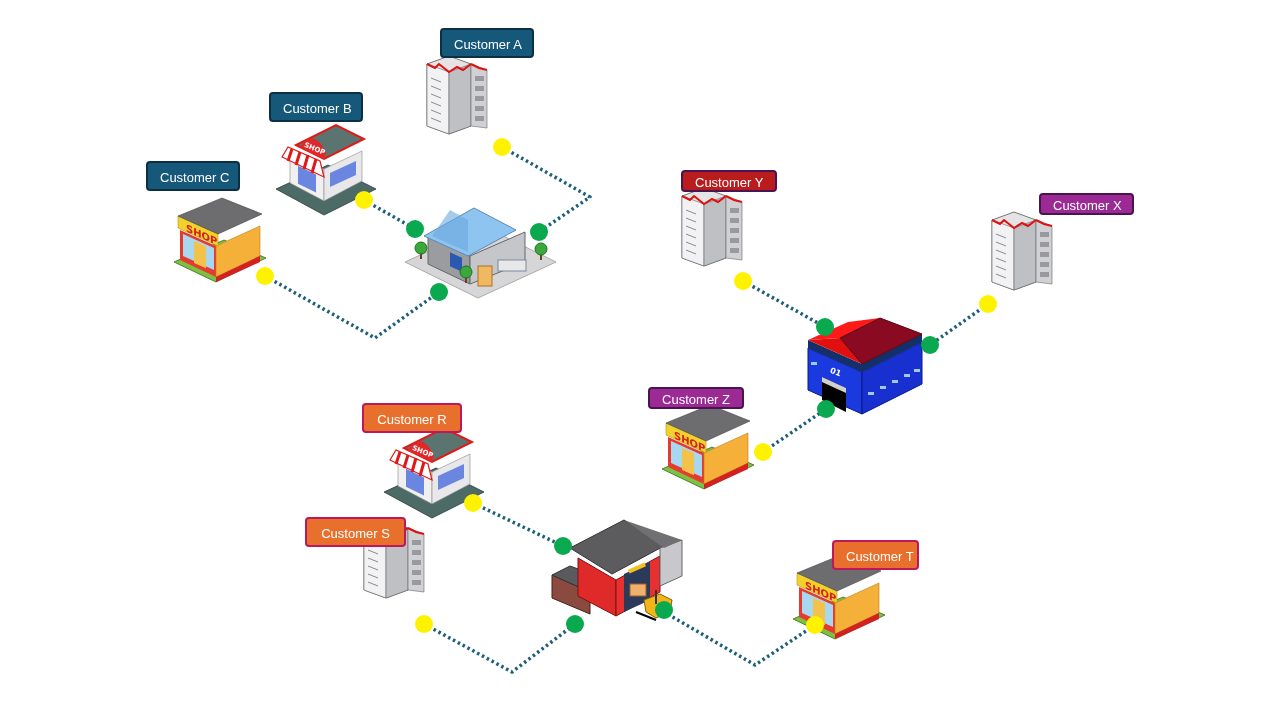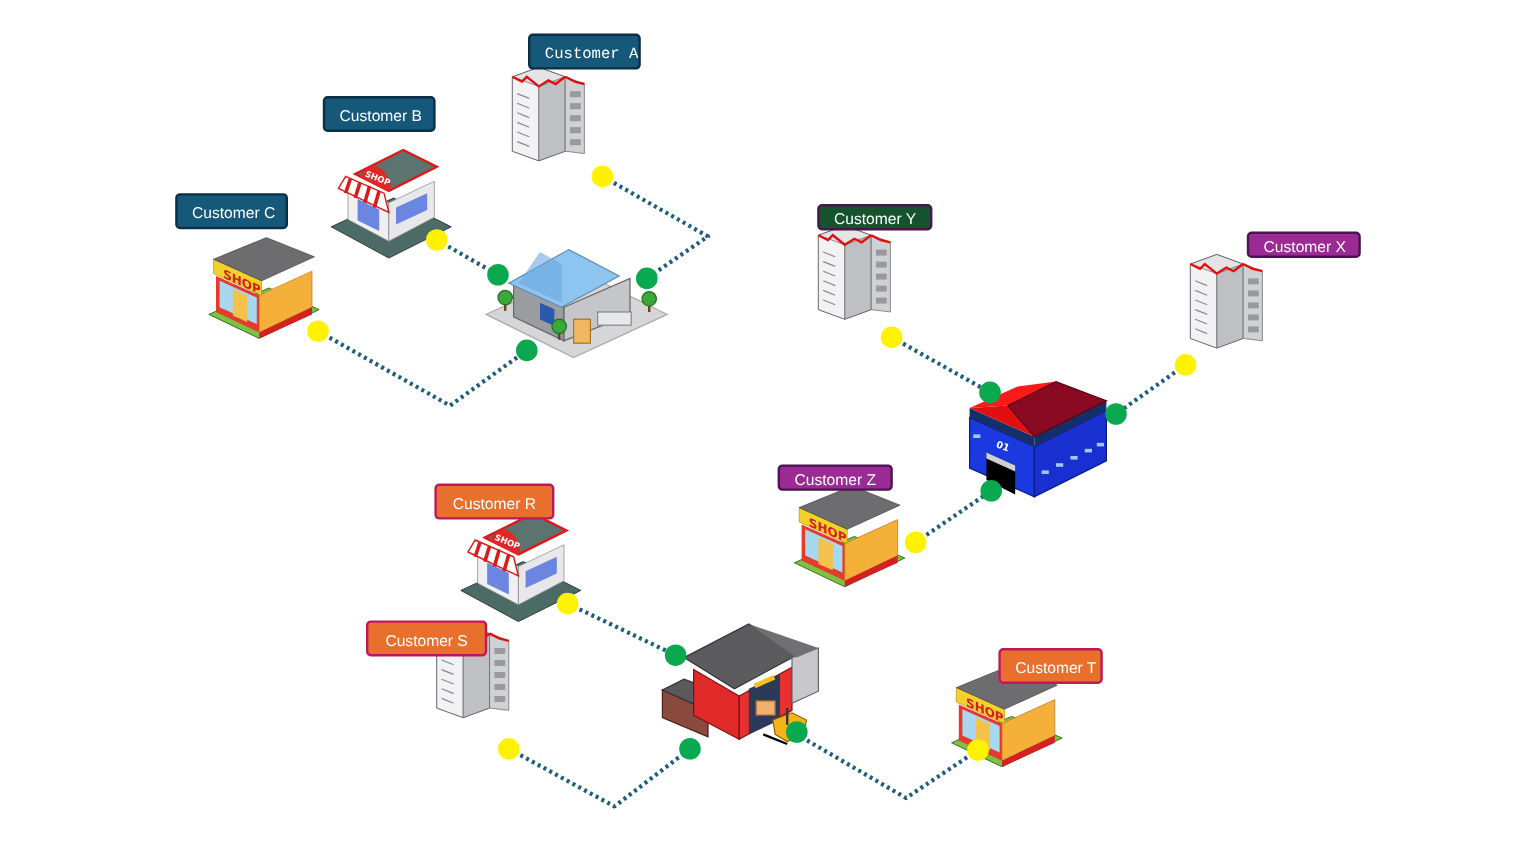--- a/index.html
+++ b/index.html
@@ -163,22 +163,22 @@
       <circle cx="825" cy="327" r="9" fill="#0aa84f"></circle>
       <circle cx="930" cy="345" r="9" fill="#0aa84f"></circle>
       <circle cx="826" cy="409" r="9" fill="#0aa84f"></circle>
       <circle cx="563" cy="546" r="9" fill="#0aa84f"></circle>
       <circle cx="575" cy="624" r="9" fill="#0aa84f"></circle>
       <circle cx="664" cy="610" r="9" fill="#0aa84f"></circle>
     </g>
 </svg>
 
 <div id="labels">
-    <div class="label blue" style="left: 440px; top: 28px; width: 94px; background: rgb(22, 88, 122); font-family: Liberation Mono, monospace;">Customer A</div>
-    <div class="label blue" style="left: 269px; top: 80px; width: 94px; background: rgb(22, 88, 122);">Customer B</div>
+    <div class="label blue" style="left: 440px; top: 28px; width: 94px; background: rgb(22, 88, 122);">Customer A</div>
+    <div class="label blue" style="left: 269px; top: 92px; width: 94px; background: rgb(22, 88, 122);">Customer B</div>
     <div class="label blue" style="left: 146px; top: 161px; width: 94px; background: rgb(22, 88, 122);">Customer C</div>
-    <div class="label purple sm" style="left: 681px; top: 170px; width: 96px; background: #14532d;">Customer Y</div>
+    <div class="label purple sm" style="left: 681px; top: 170px; width: 96px; background: #b91c1c;">Customer Y</div>
     <div class="label purple sm" style="left: 1007px; top: 193px; width: 95px; background: rgb(155, 42, 148); margin-left: 32px;">Customer X</div>
     <div class="label purple sm" style="left: 648px; top: 387px; width: 96px; background: rgb(155, 42, 148); text-align: right;">Customer Z</div>
     <div class="label orange" style="left: 362px; top: 403px; width: 100px; background: rgb(232, 112, 44);">Customer R</div>
     <div class="label orange" style="left: 305px; top: 517px; width: 101px; background: rgb(232, 112, 44);">Customer S</div>
     <div class="label orange" style="left: 832px; top: 540px; width: 87px; background: rgb(232, 112, 44);">Customer T</div>
   </div>
 
 </body></html>

